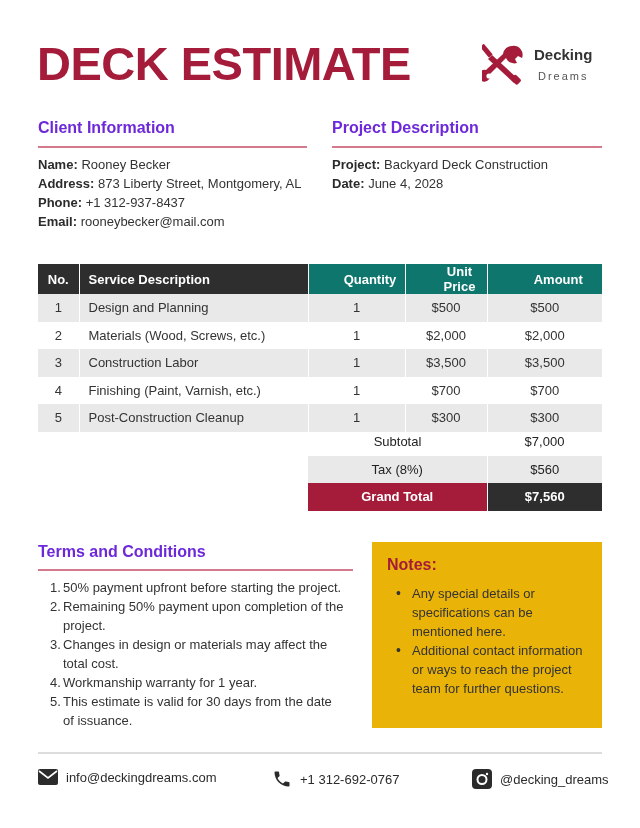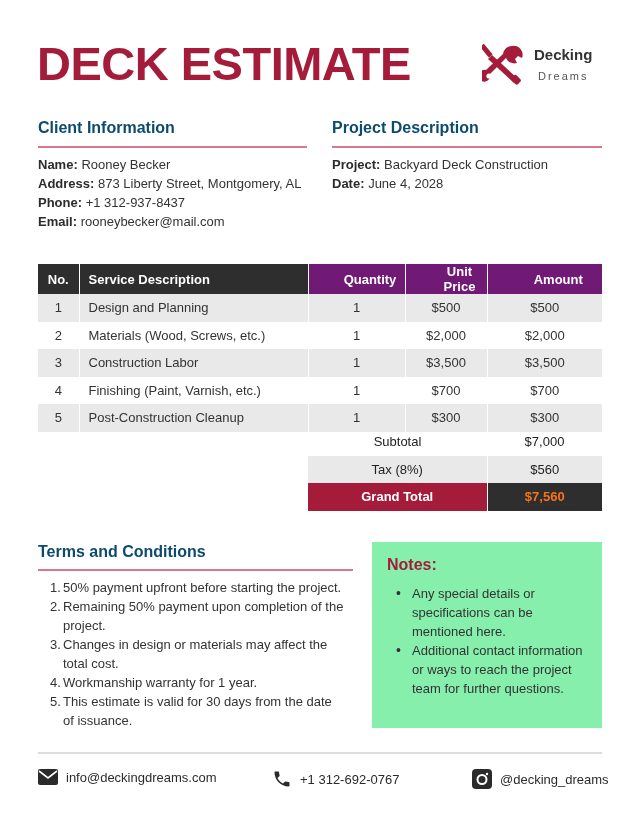--- a/index.html
+++ b/index.html
@@ -6,49 +6,49 @@
   html, body { width: 640px; height: 828px; background: #ffffff; }
   body { position: relative; font-family: "Liberation Sans", sans-serif; color: #2b2b2b; overflow: hidden; }
 
   .title { position: absolute; left: 37px; top: 38px; font-size: 47px; font-weight: bold; color: #a51c3a; letter-spacing: -0.5px; line-height: 52px; }
 
   .logo { position: absolute; left: 482px; top: 43px; width: 125px; height: 44px; }
   .logo svg { position: absolute; left: 0; top: 0; }
   .logo .brand { position: absolute; left: 52px; top: 3px; font-size: 15px; font-weight: bold; color: #333; }
   .logo .sub { position: absolute; left: 56px; top: 27px; font-size: 11px; color: #555; letter-spacing: 2px; }
 
-  .sec-head { position: absolute; font-size: 16px; font-weight: bold; color: #0c4a6e; }
+  .sec-head { position: absolute; font-size: 16px; font-weight: bold; color: #6d28d9; }
   .sec-line { position: absolute; height: 1.5px; background: #d57a8c; }
 
   .info { position: absolute; font-size: 13px; line-height: 19px; color: #333; }
   .info .row b { font-weight: bold; color: #2b2b2b; }
 
   table.items { position: absolute; left: 38px; top: 264px; border-collapse: collapse; font-size: 13px; }
   table.items th { height: 27px; color: #fff; font-weight: bold; font-size: 13px; border-right: 1px solid #fff; }
   table.items th.dark { background: #2e2e2e; }
-  table.items th.red { background: #701a75; padding-left: 27px; }
+  table.items th.red { background: #0f766e; padding-left: 27px; }
   table.items td { height: 27.5px; color: #333; text-align: center; border-right: 1px solid #fff; }
   table.items td.desc { text-align: left; padding-left: 9px; }
   table.items tr.odd td { background: #e9e9e9; }
   table.items tr.even td { background: #ffffff; }
   table.items th:last-child, table.items td:last-child { border-right: none; }
 
   table.totals { position: absolute; left: 308px; top: 428px; border-collapse: collapse; font-size: 13px; }
   table.totals td { height: 27.5px; text-align: center; color: #222; }
   table.totals tr.tax td { background: #e9e9e9; }
   table.totals tr.tax td:first-child { border-right: 1px solid #fff; }
   table.totals tr.grand td.lbl { background: #a51c3a; color: #fff; font-weight: bold; border-right: 1px solid #fff; }
-  table.totals tr.grand td.val { background: #2e2e2e; color: #f97316; font-weight: bold; }
+  table.totals tr.grand td.val { background: #2e2e2e; color: #ffffff; font-weight: bold; }
 
   .terms { position: absolute; left: 50px; top: 578px; width: 295px; font-size: 13px; line-height: 19px; color: #333; }
   .terms li { display: flex; }
   .terms .num { width: 13px; flex-shrink: 0; }
   .terms .txt { flex: 1; }
 
-  .notes-box { position: absolute; left: 372px; top: 542px; width: 230px; height: 186px; background: #86efac; }
+  .notes-box { position: absolute; left: 372px; top: 542px; width: 230px; height: 186px; background: #eab308; }
   .notes-title { position: absolute; left: 15px; top: 14px; font-size: 16px; font-weight: bold; color: #a51c3a; }
   .notes-list { position: absolute; left: 24px; top: 42px; width: 200px; font-size: 13px; line-height: 19px; color: #333; list-style: none; }
   .notes-list li { display: flex; }
   .notes-list .bullet { width: 16px; flex-shrink: 0; font-size: 14px; }
 
   .footer-line { position: absolute; left: 38px; top: 752px; width: 564px; height: 1.5px; background: #dcdcdc; }
   .contact { position: absolute; top: 769px; display: flex; align-items: center; font-size: 13px; color: #2b2b2b; }
   .contact svg { margin-right: 8px; }
 </style>
 </head>

